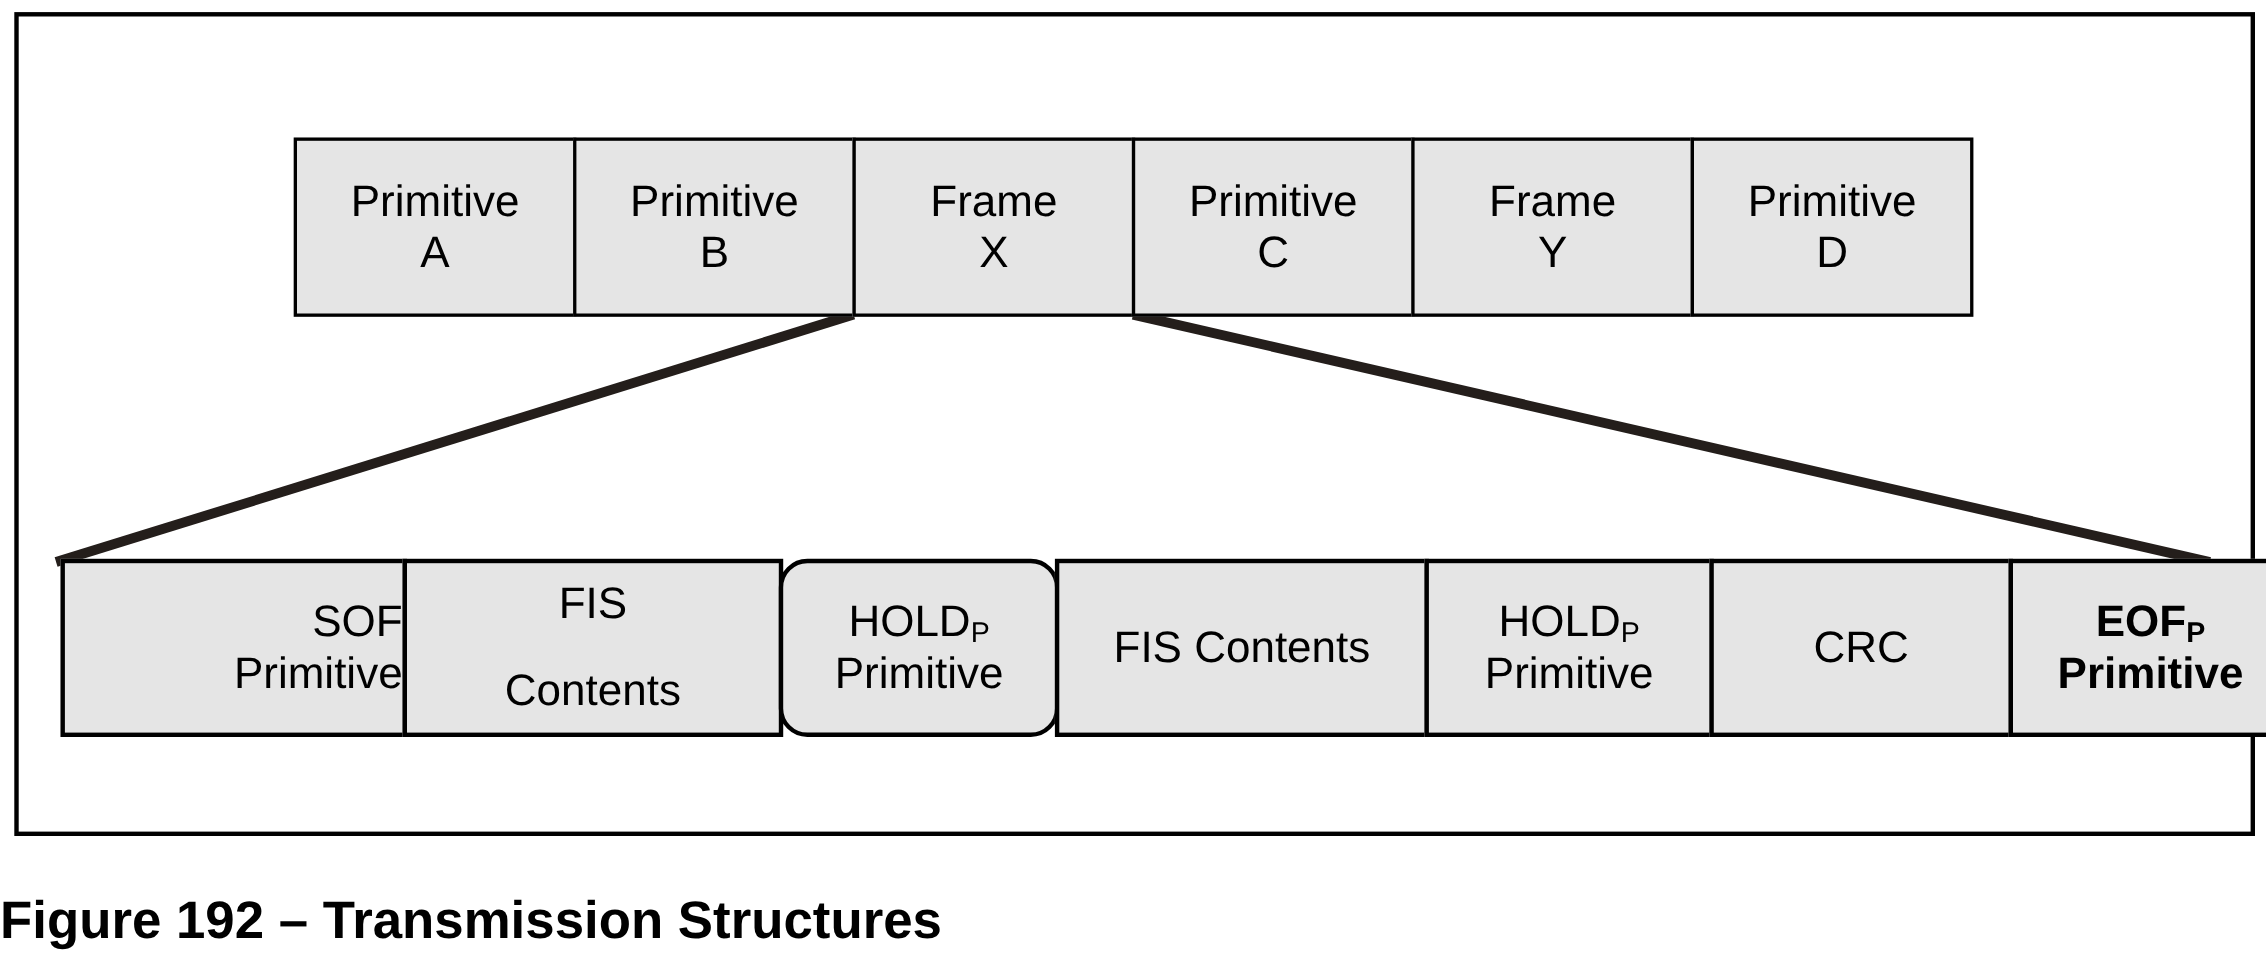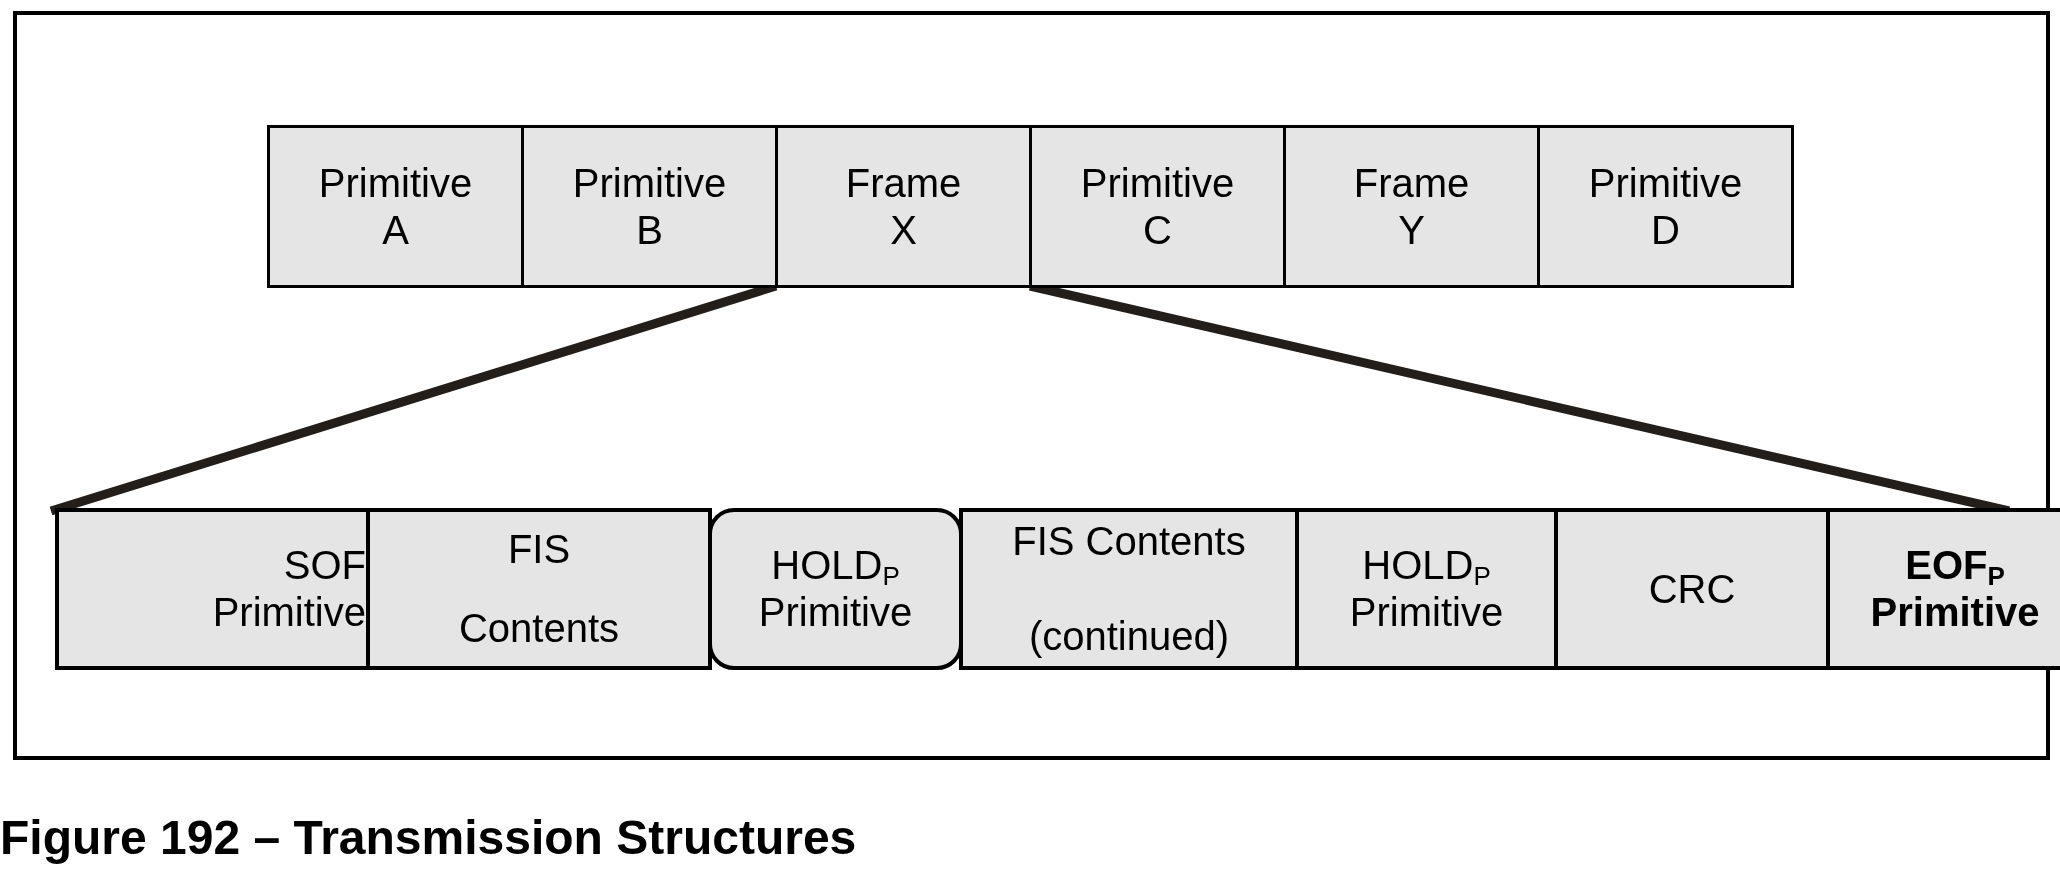--- a/index.html
+++ b/index.html
@@ -141,21 +141,20 @@
     <div class="cell">
       <div><span>FIS</span><sub></sub></div>
       <div>Contents</div>
     </div>
     <div class="cell">
       <div><span>HOLD</span><sub>P</sub></div>
       <div>Primitive</div>
     </div>
     <div class="cell">
       <div><span>FIS Contents</span><sub></sub></div>
-      <div>(continued)</div>
     </div>
     <div class="cell">
       <div><span>HOLD</span><sub>P</sub></div>
       <div>Primitive</div>
     </div>
     <div class="cell">
       <div><span>CRC</span><sub></sub></div>
       <div></div>
     </div>
     <div class="cell">

